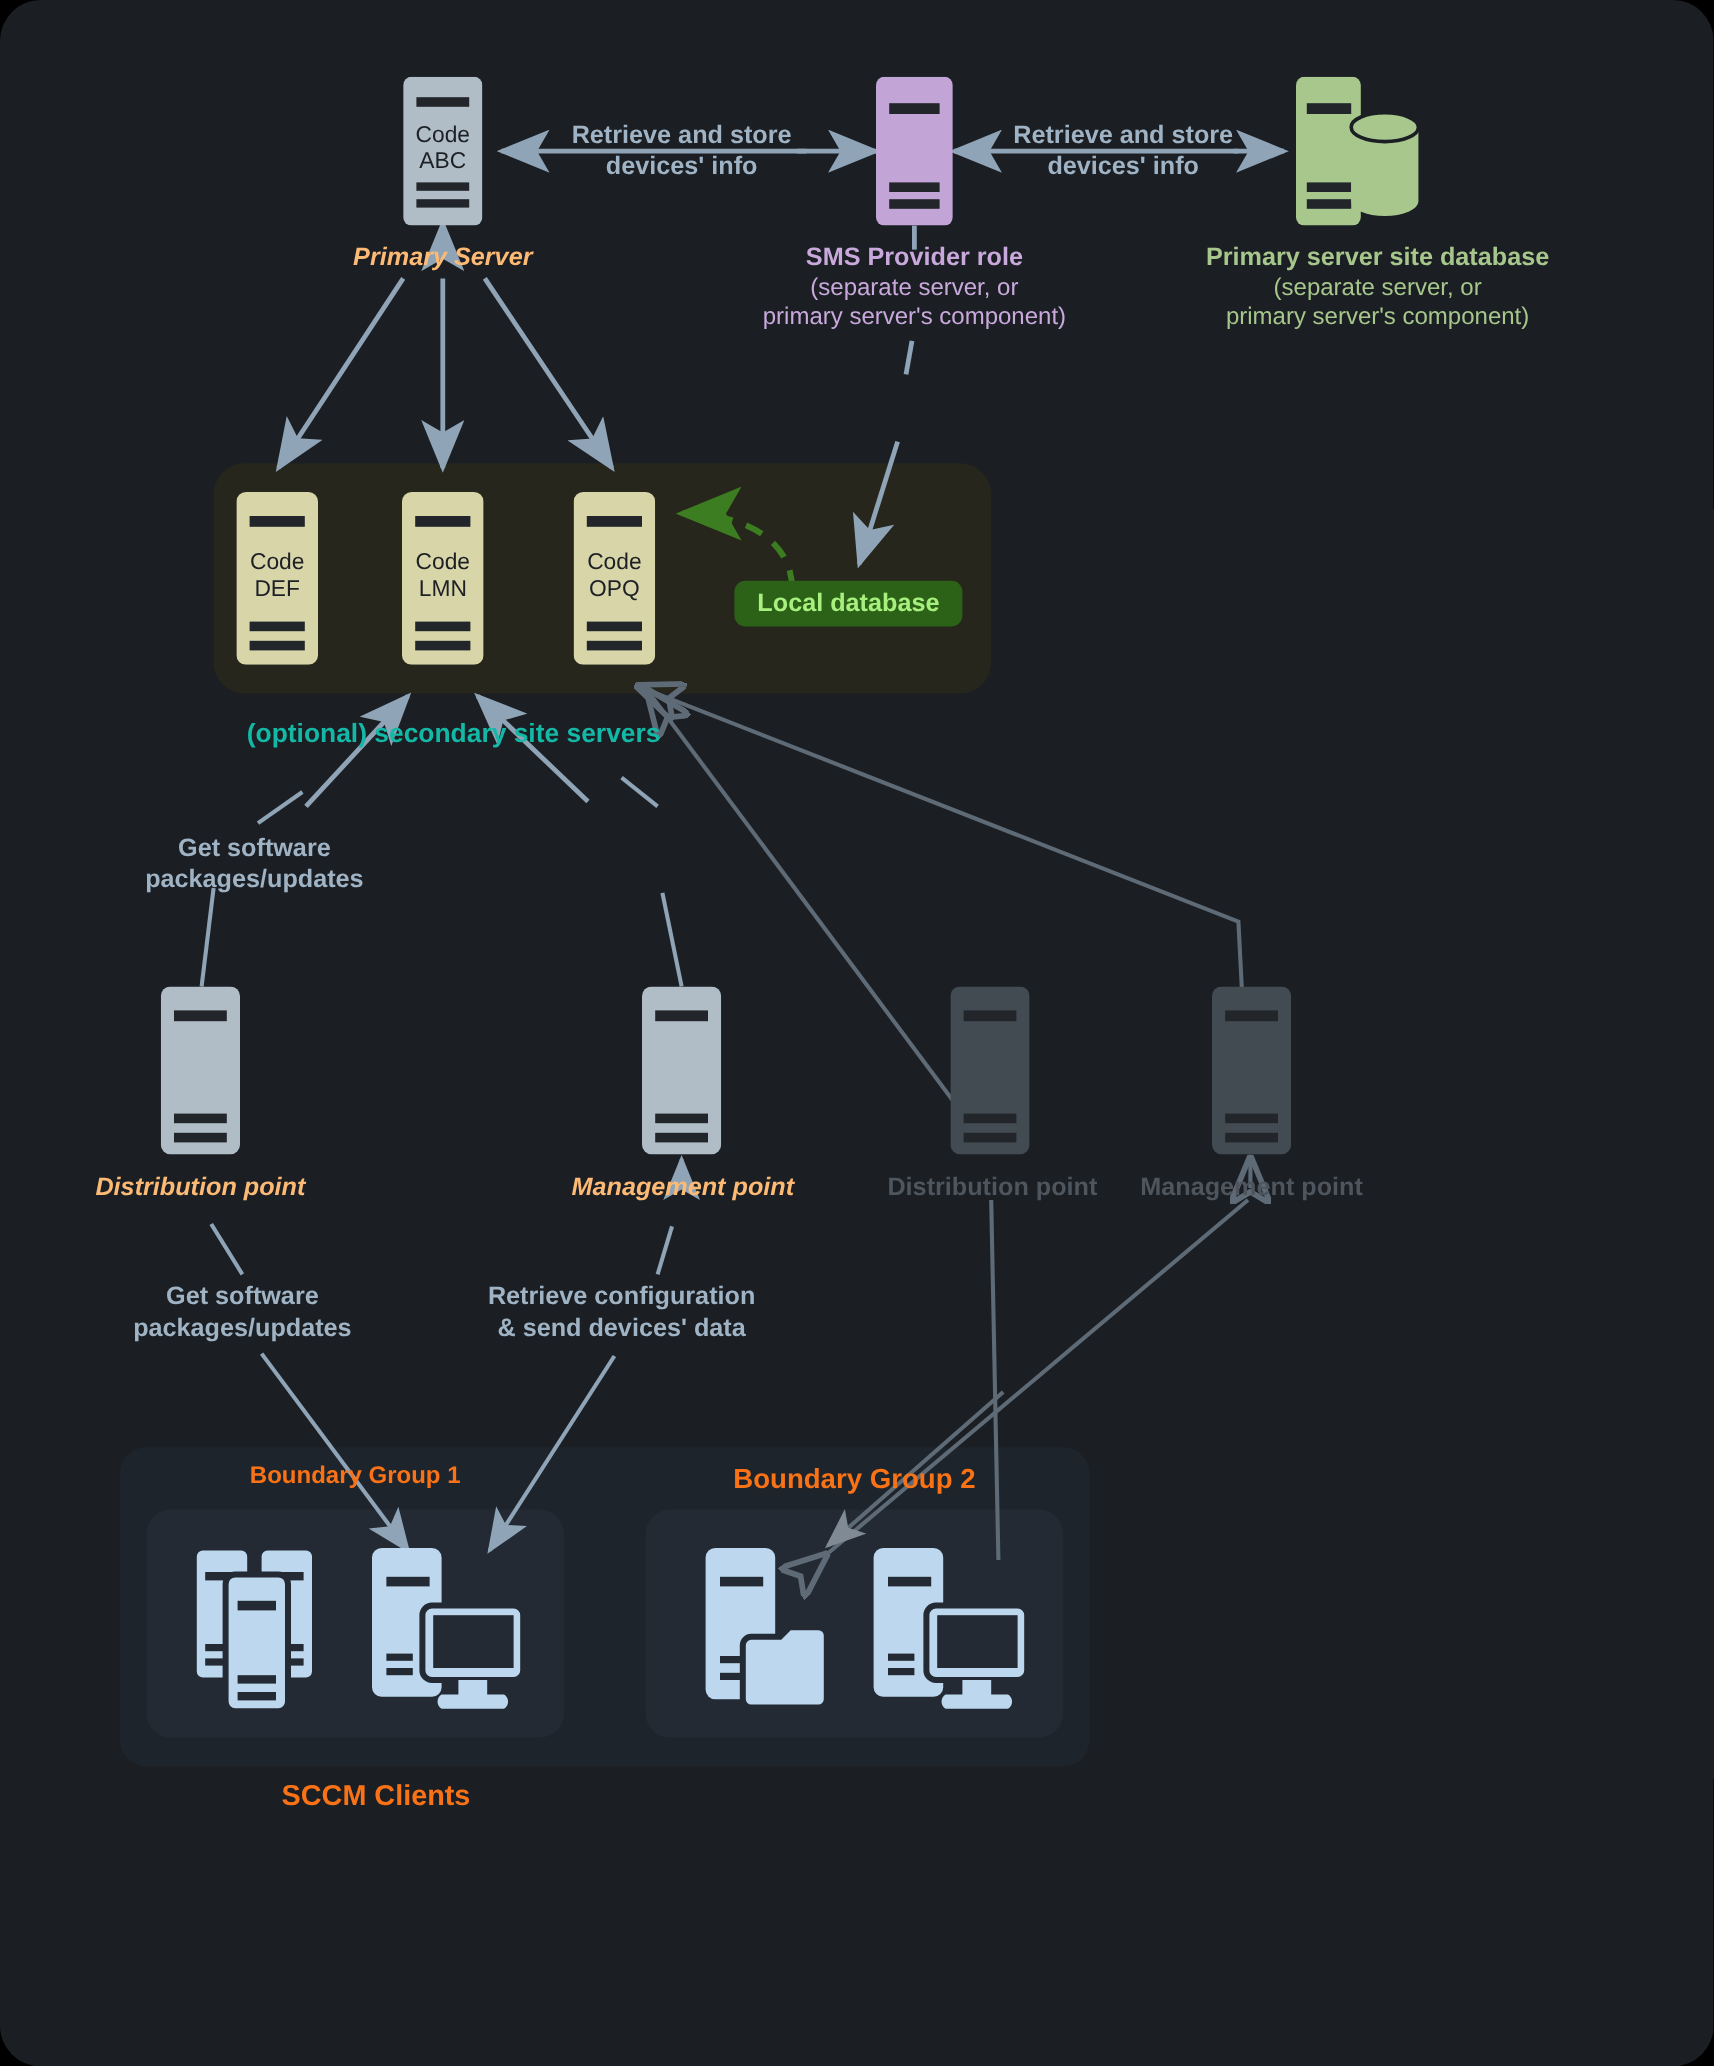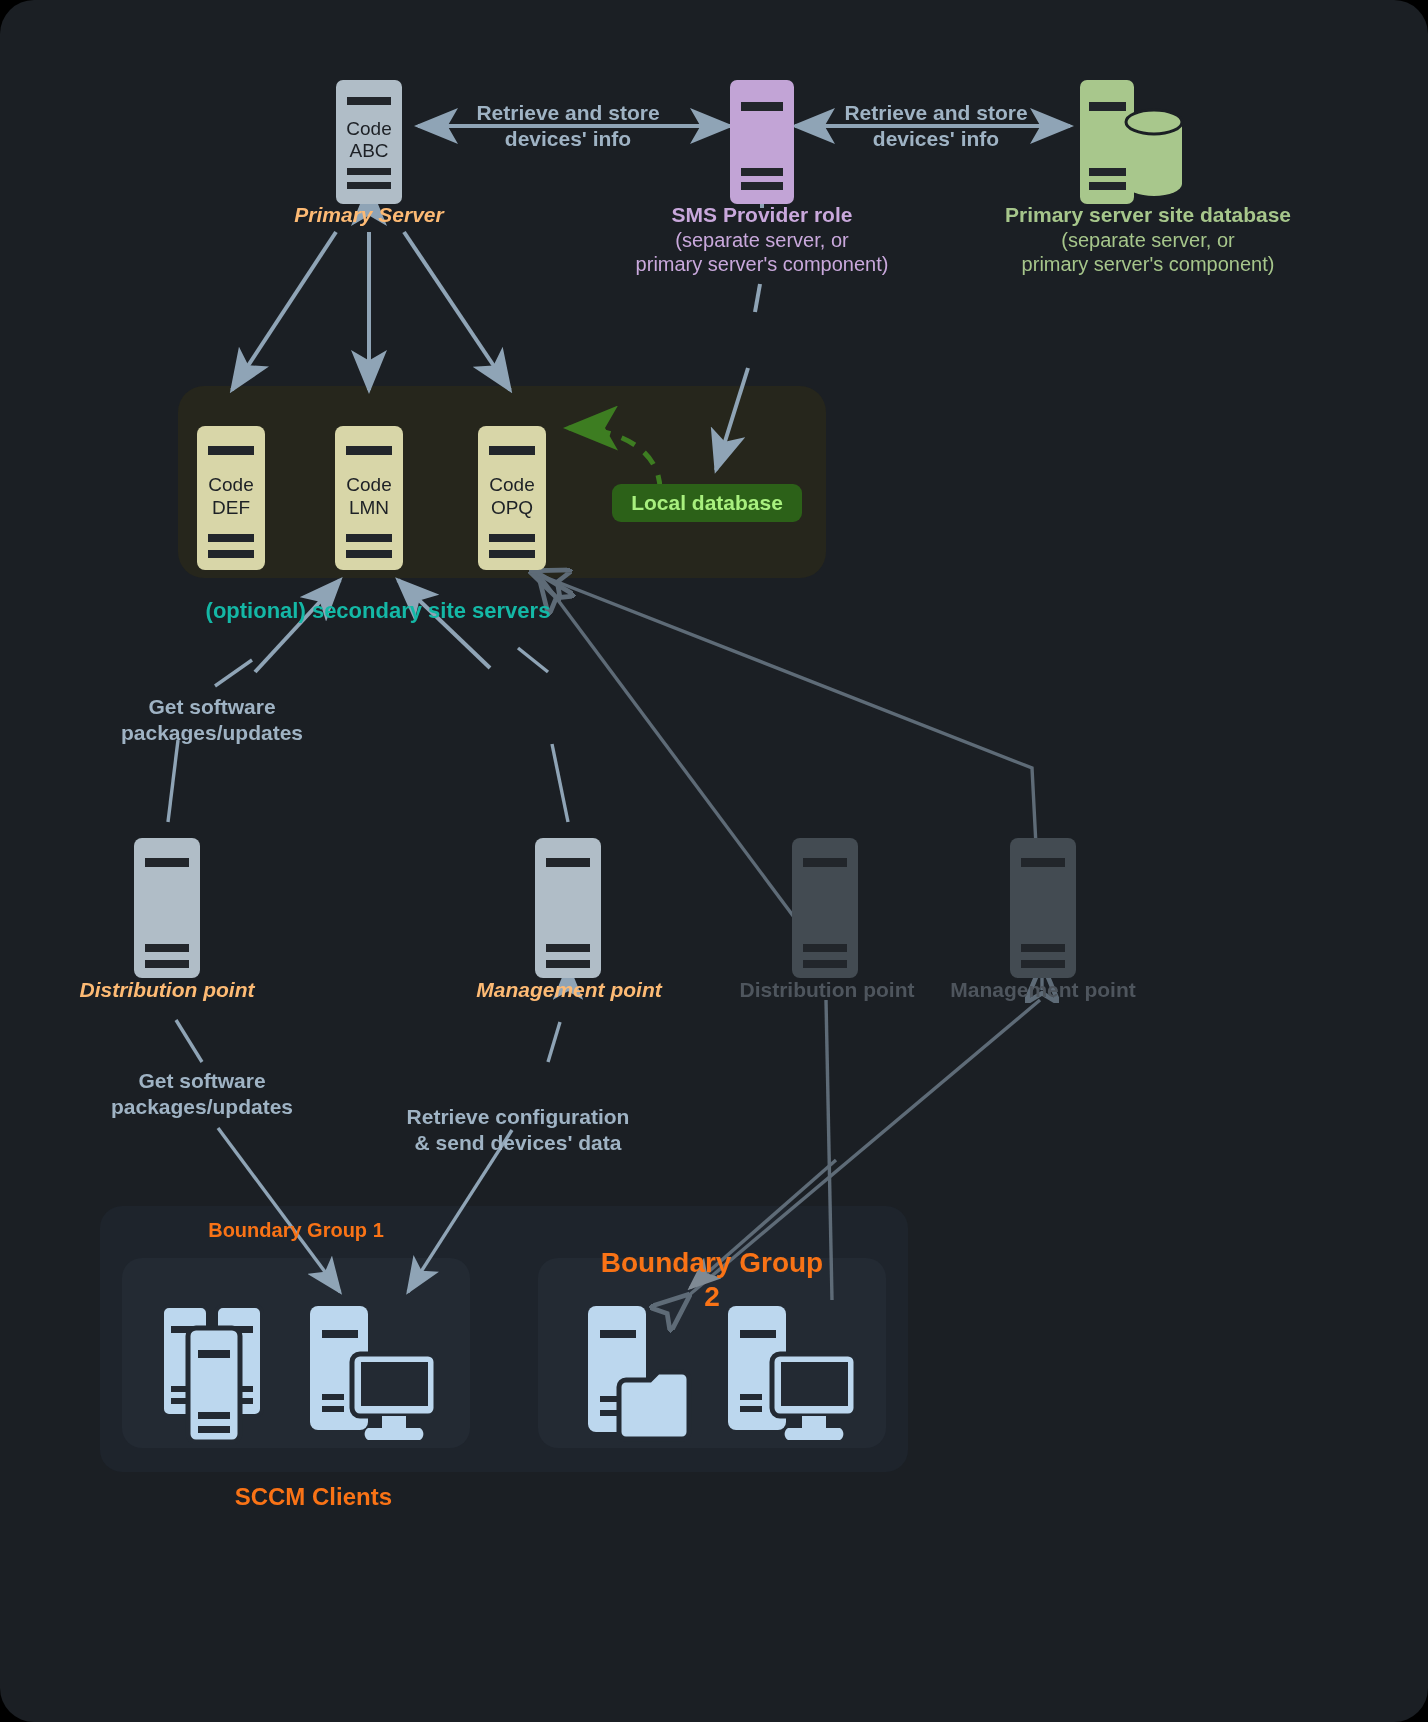--- a/index.html
+++ b/index.html
@@ -11,21 +11,21 @@
     position:relative;
     width:1428px;height:1722px;
     background:#1b1f24;
     border-radius:34px;
     overflow:hidden;
   }
   svg.layer{
     position:absolute;left:0;top:0;width:1428px;height:1722px;
     pointer-events:none;
   }
-  .node{position:absolute;margin-top:16px;}
+  .node{position:absolute;}
   .lbl{position:absolute;text-align:center;line-height:1.22;}
   .lbl.b{font-weight:bold;}
   .arrow-txt{color:#9fb3c4;font-weight:bold;font-size:21px;}
   .purple-txt{color:#c9a8dc;}
   .green-txt{color:#a6c68b;}
   .gold-txt{color:#14b8a6;}
   .linkblue-txt{color:#f97316;}
   .dim-txt{color:#4e555d;}
   .white-txt{color:#fdba74;font-style:italic;}
   .secbox{
@@ -262,27 +262,27 @@
       <rect x="11" y="106" width="44" height="8" fill="#22262b"></rect>
       <rect x="11" y="122" width="44" height="8" fill="#22262b"></rect>
     </svg>
   </div>
   <div class="lbl b dim-txt" style="left:916px;top:977px;width:254px;font-size:21px;">Management point</div>
 
   <div class="lbl arrow-txt" style="left:86px;top:1068px;width:232px;">
     <div>Get software</div>
     <div>packages/updates</div>
   </div>
-  <div class="lbl arrow-txt" style="left:390px;top:1068px;width:256px;margin-top:36px;">
+  <div class="lbl arrow-txt" style="left:390px;top:1068px;width:256px;">
     <div>Retrieve configuration</div>
     <div>&amp; send devices' data</div>
   </div>
 
   <div class="lbl b linkblue-txt" style="left:174px;top:1218px;width:244px;font-size:20px;">Boundary Group 1</div>
-  <div class="lbl b linkblue-txt" style="left:590px;top:1218px;width:244px;font-size:28px;margin-top:28px;">Boundary Group 2</div>
+  <div class="lbl b linkblue-txt" style="left:590px;top:1218px;width:244px;font-size:23px;">Boundary Group 2</div>
 
   <div class="node" style="left:160px;top:1288px;">
     <svg width="122" height="140" viewBox="0 0 122 140">
       <rect x="2" y="2" width="46" height="110" rx="7" fill="#bcd7ee" stroke="#232a33" stroke-width="4"></rect>
       <rect x="11" y="22" width="28" height="7" fill="#232a33"></rect>
       <rect x="11" y="82" width="28" height="6" fill="#232a33"></rect>
       <rect x="11" y="94" width="28" height="6" fill="#232a33"></rect>
       <rect x="56" y="2" width="46" height="110" rx="7" fill="#bcd7ee" stroke="#232a33" stroke-width="4"></rect>
       <rect x="65" y="22" width="28" height="7" fill="#232a33"></rect>
       <rect x="65" y="82" width="28" height="6" fill="#232a33"></rect>

